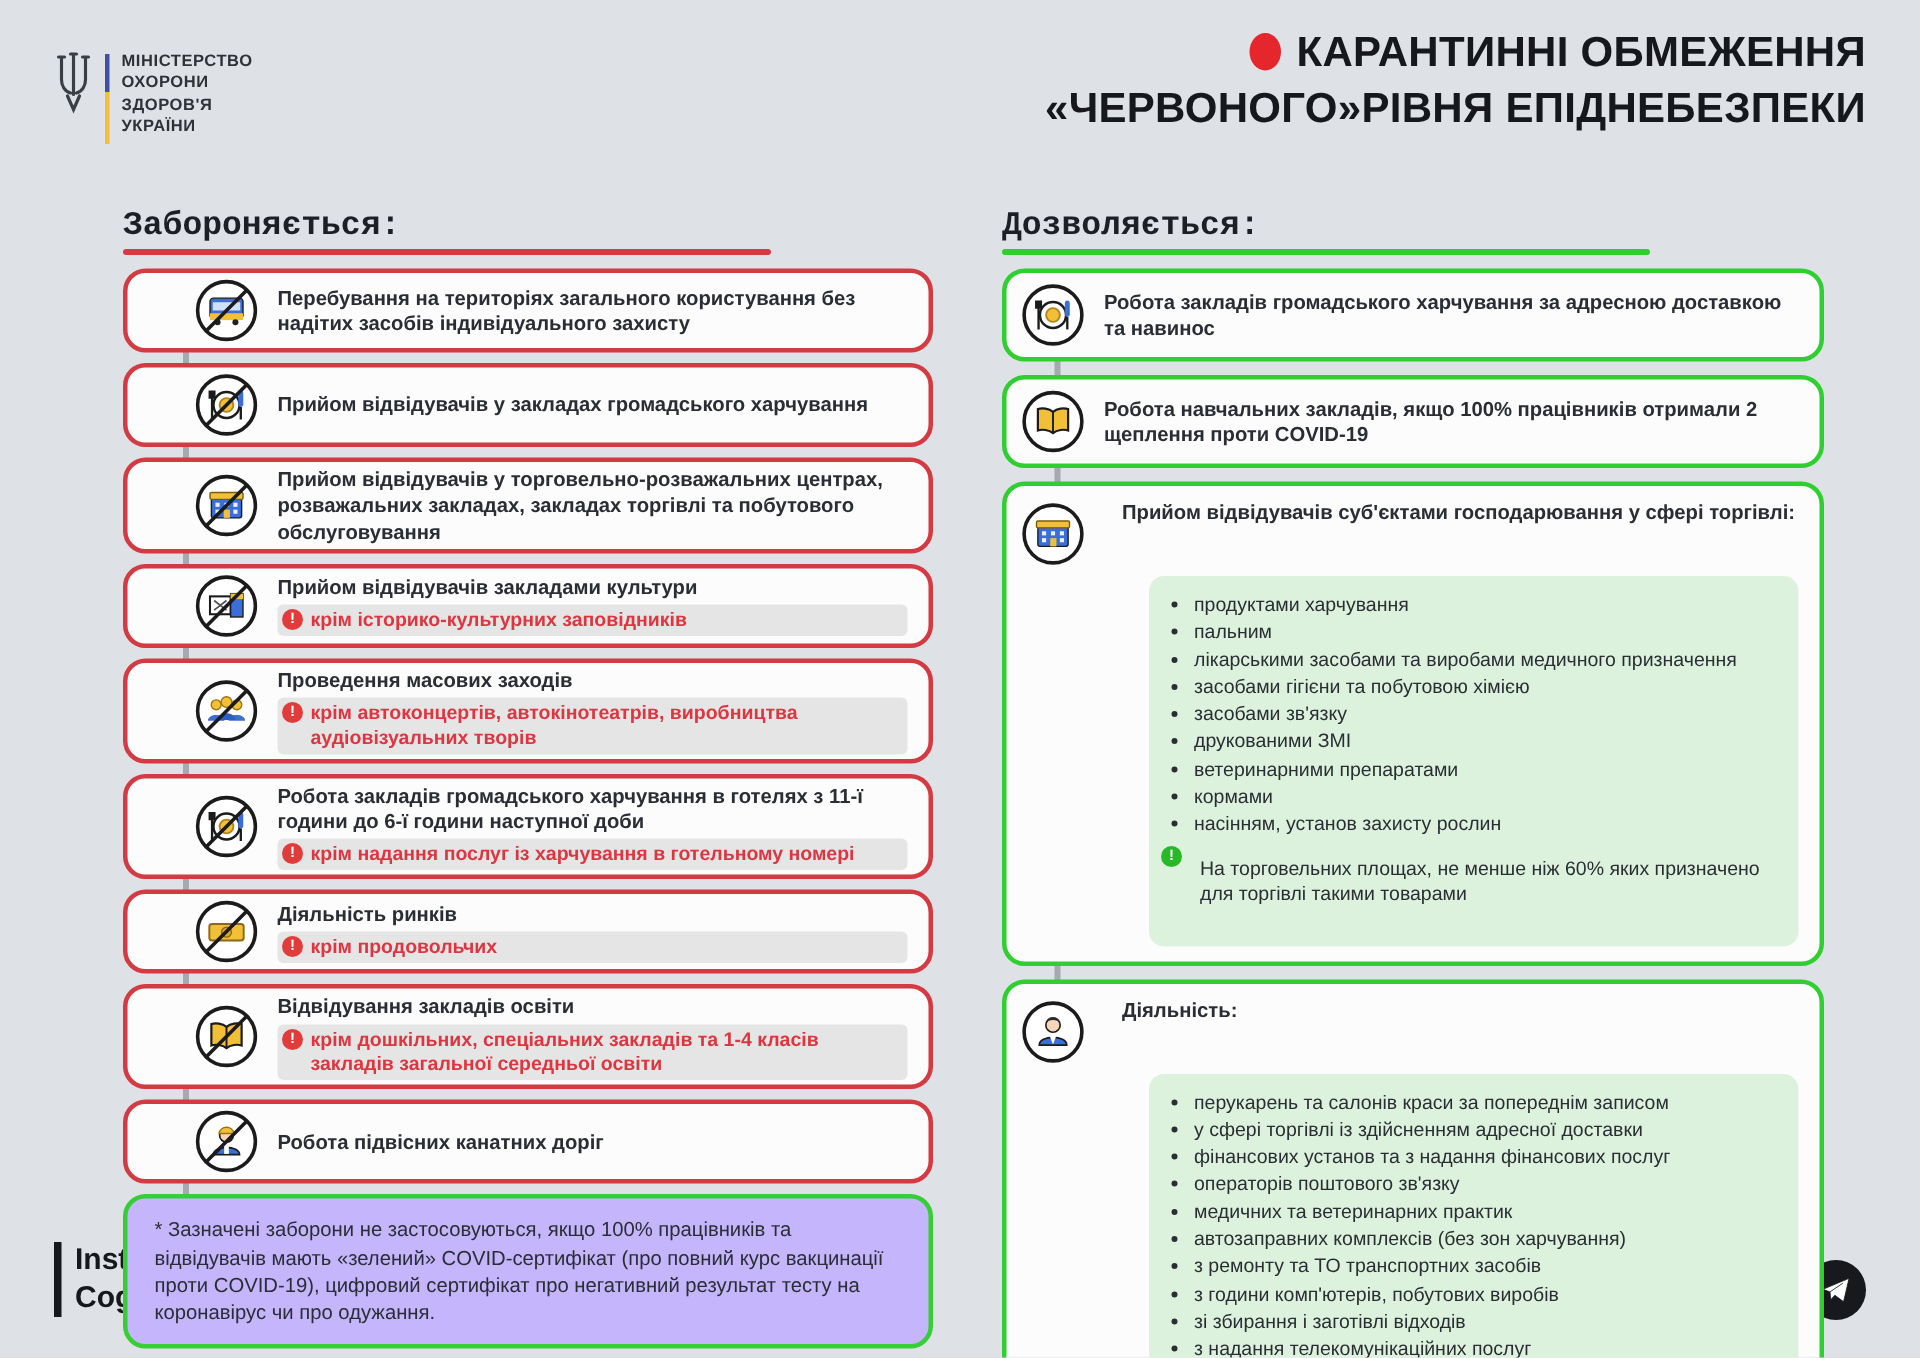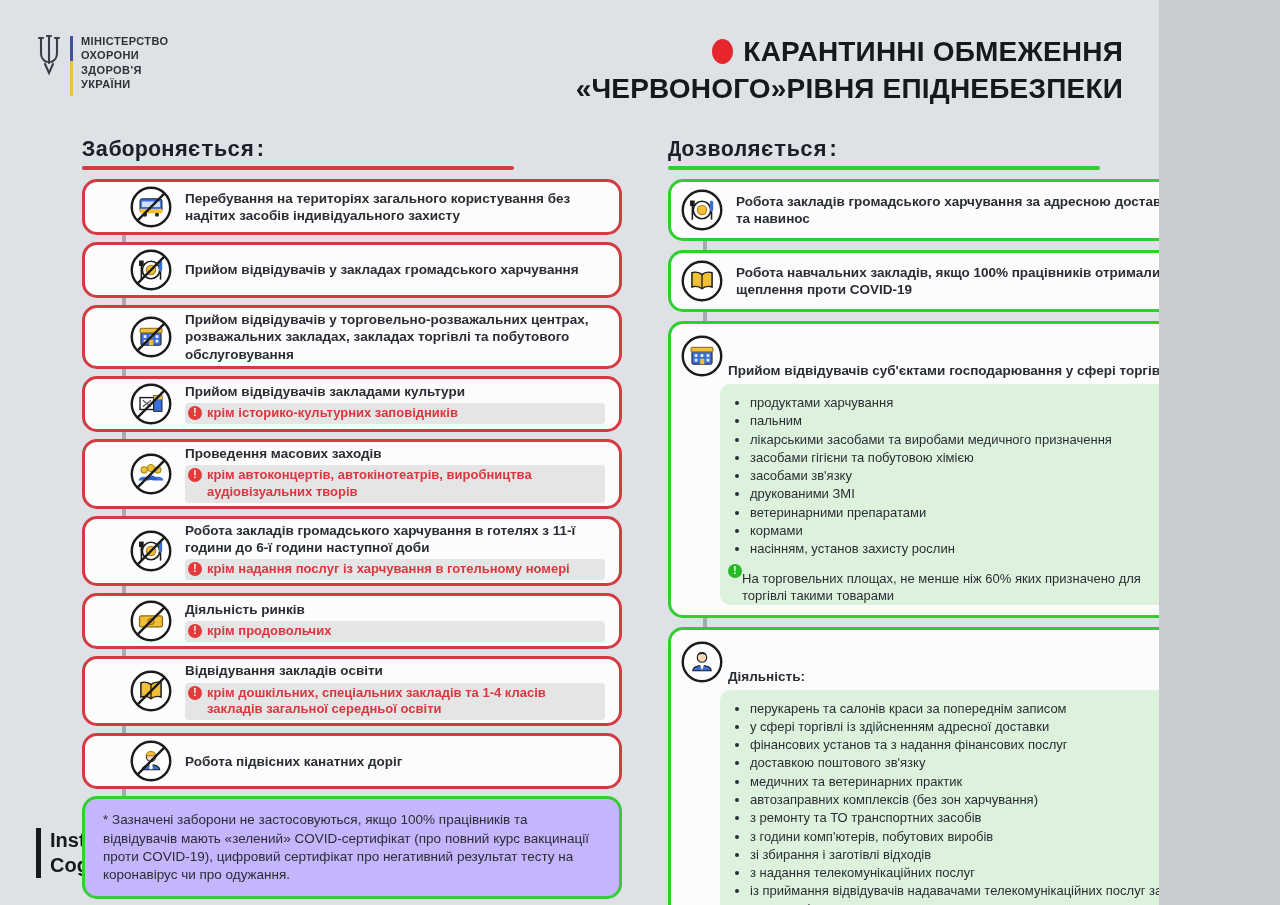--- a/index.html
+++ b/index.html
@@ -1,23 +1,23 @@
 <!DOCTYPE html>
 <html><head>
 <meta charset="utf-8">
 <style>
   html,body{margin:0;padding:0;}
   body{font-family:"Liberation Sans", sans-serif; background:#c9ccd1;}
-  .page{position:relative;width:1159px;height:905px;background:#dee1e6;overflow:hidden;}
+  .page{position:relative;width:1280px;height:905px;background:#dee1e6;overflow:hidden;}
 
   
   .logo{position:absolute;left:36px;top:34px;display:flex;align-items:flex-start;gap:8px;}
   .logo-bar{width:3px;height:60px;background:linear-gradient(#3f51a3 0 42%,#f2c037 42% 100%);margin-top:2px;}
   .logo-text{font-size:11px;font-weight:700;letter-spacing:.4px;color:#2e3237;line-height:1.3;}
-  .title{position:absolute;right:36px;top:34px;text-align:right;font-weight:700;
+  .title{position:absolute;right:36px;top:17px;text-align:right;font-weight:700;
          font-size:28px;line-height:1.32;color:#16181b;letter-spacing:.2px;}
   .title .dot{display:inline-block;width:21px;height:25px;border-radius:50%;
          background:#e5262d;margin-right:10px;vertical-align:-3px;}
 
   
   .col{position:absolute;top:138px;}
   .col.left{left:82px;width:540px;}
   .col.right{left:668px;width:548px;}
   .col h2{margin:0;font-size:22px;font-weight:700;color:#1c1f25;font-family:Liberation Mono, monospace;}
   .rule{height:4px;width:432px;border-radius:2px;margin:3px 0 9px 0;}
@@ -45,26 +45,26 @@
   .exc-ic{flex:0 0 14px;width:14px;height:14px;border-radius:50%;background:#e23b3b;color:#fff;
        font-size:10px;font-weight:700;text-align:center;line-height:14px;margin-top:1px;}
   .exc-ic::before{content:"!";}
 
   
   .note{position:relative;z-index:1;background:#c4b5fd;border:3px solid #35cf35;border-radius:15px;
         padding:12px 18px;font-size:13.5px;line-height:1.35;color:#2a2e34;font-weight:400;}
 
   
   .card.big{display:block;padding:10px 14px 10px 9px;}
-  .bighead{display:flex;align-items:flex-end;gap:4px;}
+  .bighead{display:flex;align-items:flex-start;gap:24px;}
   .bighead p{margin:0;font-size:13.5px;font-weight:700;color:#2a2e34;}
-  .glist{margin:6px 0 0 40px;background:#ddf2dd;border-radius:10px;padding:9px 14px 0 14px;}
+  .glist{margin:6px 0 0 86px;background:#ddf2dd;border-radius:10px;padding:9px 14px 26px 14px;}
   .glist ul{margin:0;padding-left:16px;}
   .glist li{font-size:13px;line-height:1.33;color:#2a2e34;margin:1px 0;}
-  .gnote{display:flex;gap:0;margin-top:12px;font-size:13px;line-height:1.35;color:#2a2e34;}
+  .gnote{display:flex;gap:12px;margin-top:12px;font-size:13px;line-height:1.35;color:#2a2e34;}
   .gnote .gexc{flex:0 0 14px;width:14px;height:14px;border-radius:50%;background:#28b928;color:#fff;
        font-size:10px;font-weight:700;text-align:center;line-height:14px;margin-left:-6px;margin-top:-6px;}
   .gnote .gexc::before{content:"!";}
 
   
   .foot-left{position:absolute;left:36px;top:828px;display:flex;gap:9px;align-items:stretch;}
   .foot-bar{width:5px;background:#16181b;}
   .foot-name{font-size:20px;font-weight:700;color:#16181b;line-height:1.25;}
   .foot-right{position:absolute;right:36px;top:840px;display:flex;align-items:center;gap:14px;}
   .social-label{font-size:18px;font-weight:700;color:#16181b;}
@@ -358,21 +358,21 @@
               <path d="M21.5 26.5 h5 l-2.5 6.5 z" fill="#fff"></path>
             </svg>
           </span>
           <p>Діяльність:</p>
         </div>
         <div class="glist">
           <ul>
             <li>перукарень та салонів краси за попереднім записом</li>
             <li>у сфері торгівлі із здійсненням адресної доставки</li>
             <li>фінансових установ та з надання фінансових послуг</li>
-            <li>доставкою поштового зв'язку</li>
+            <li>операторів поштового зв'язку</li>
             <li>медичних та ветеринарних практик</li>
             <li>автозаправних комплексів (без зон харчування)</li>
             <li>з ремонту та ТО транспортних засобів</li>
             <li>з години комп'ютерів, побутових виробів</li>
             <li>зі збирання і заготівлі відходів</li>
             <li>з надання телекомунікаційних послуг</li>
             <li>із приймання відвідувачів надавачами телекомунікаційних послуг за попереднім записом</li>
           </ul>
         </div>
       </div>

